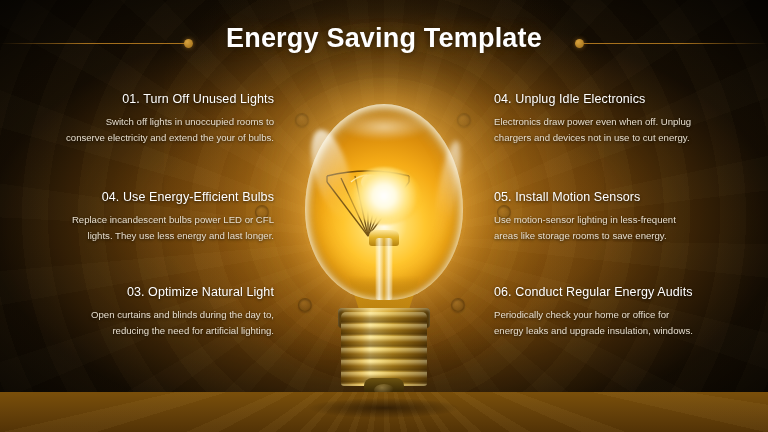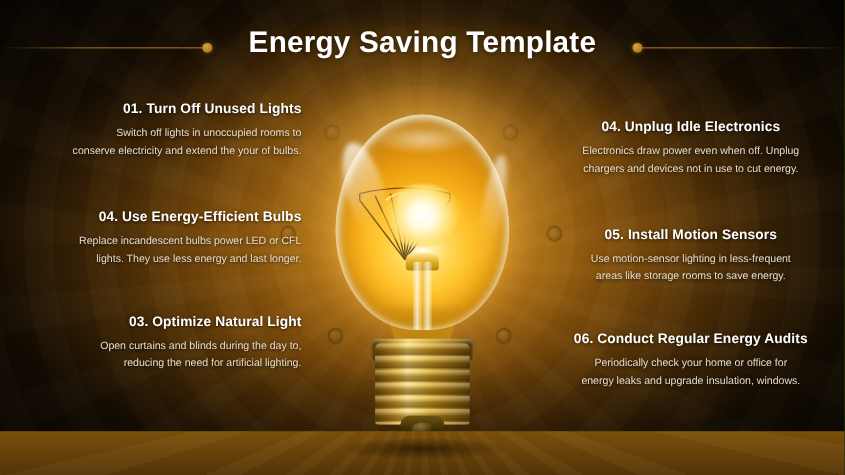--- a/index.html
+++ b/index.html
@@ -232,27 +232,27 @@
   }
   .base-tip::after {
     content:""; position:absolute; left:50%; top:6px; transform:translateX(-50%);
     width:20px; height:12px; border-radius:50%;
     background:radial-gradient(ellipse at 40% 30%, rgba(255,225,150,.35), rgba(0,0,0,0) 70%);
   }
 
   
   .col { position:absolute; top:92px; width:268px; }
   .col-left  { left:6px;  text-align:right; }
-  .col-right { right:6px; text-align:center;margin-top:16px; }
+  .col-right { right:6px; text-align:left; }
 
   .item { margin-bottom:0; }
   .col-left .item:nth-child(1), .col-right .item:nth-child(1) { margin-top:0; }
 
   .item-title {
-    font-size:12.5px; font-weight:700; color:#ffffff;
+    font-size:12.5px; font-weight:400; color:#ffffff;
     letter-spacing:.1px; line-height:1.2;
     text-shadow:0 1px 3px rgba(0,0,0,.70);
     margin-bottom:7px;
     white-space:nowrap;
   }
   .item-desc {
     font-size:9.6px; font-weight:400; color:#e6ddcd;
     line-height:1.62;
     text-shadow:0 1px 3px rgba(0,0,0,.72);
   }

